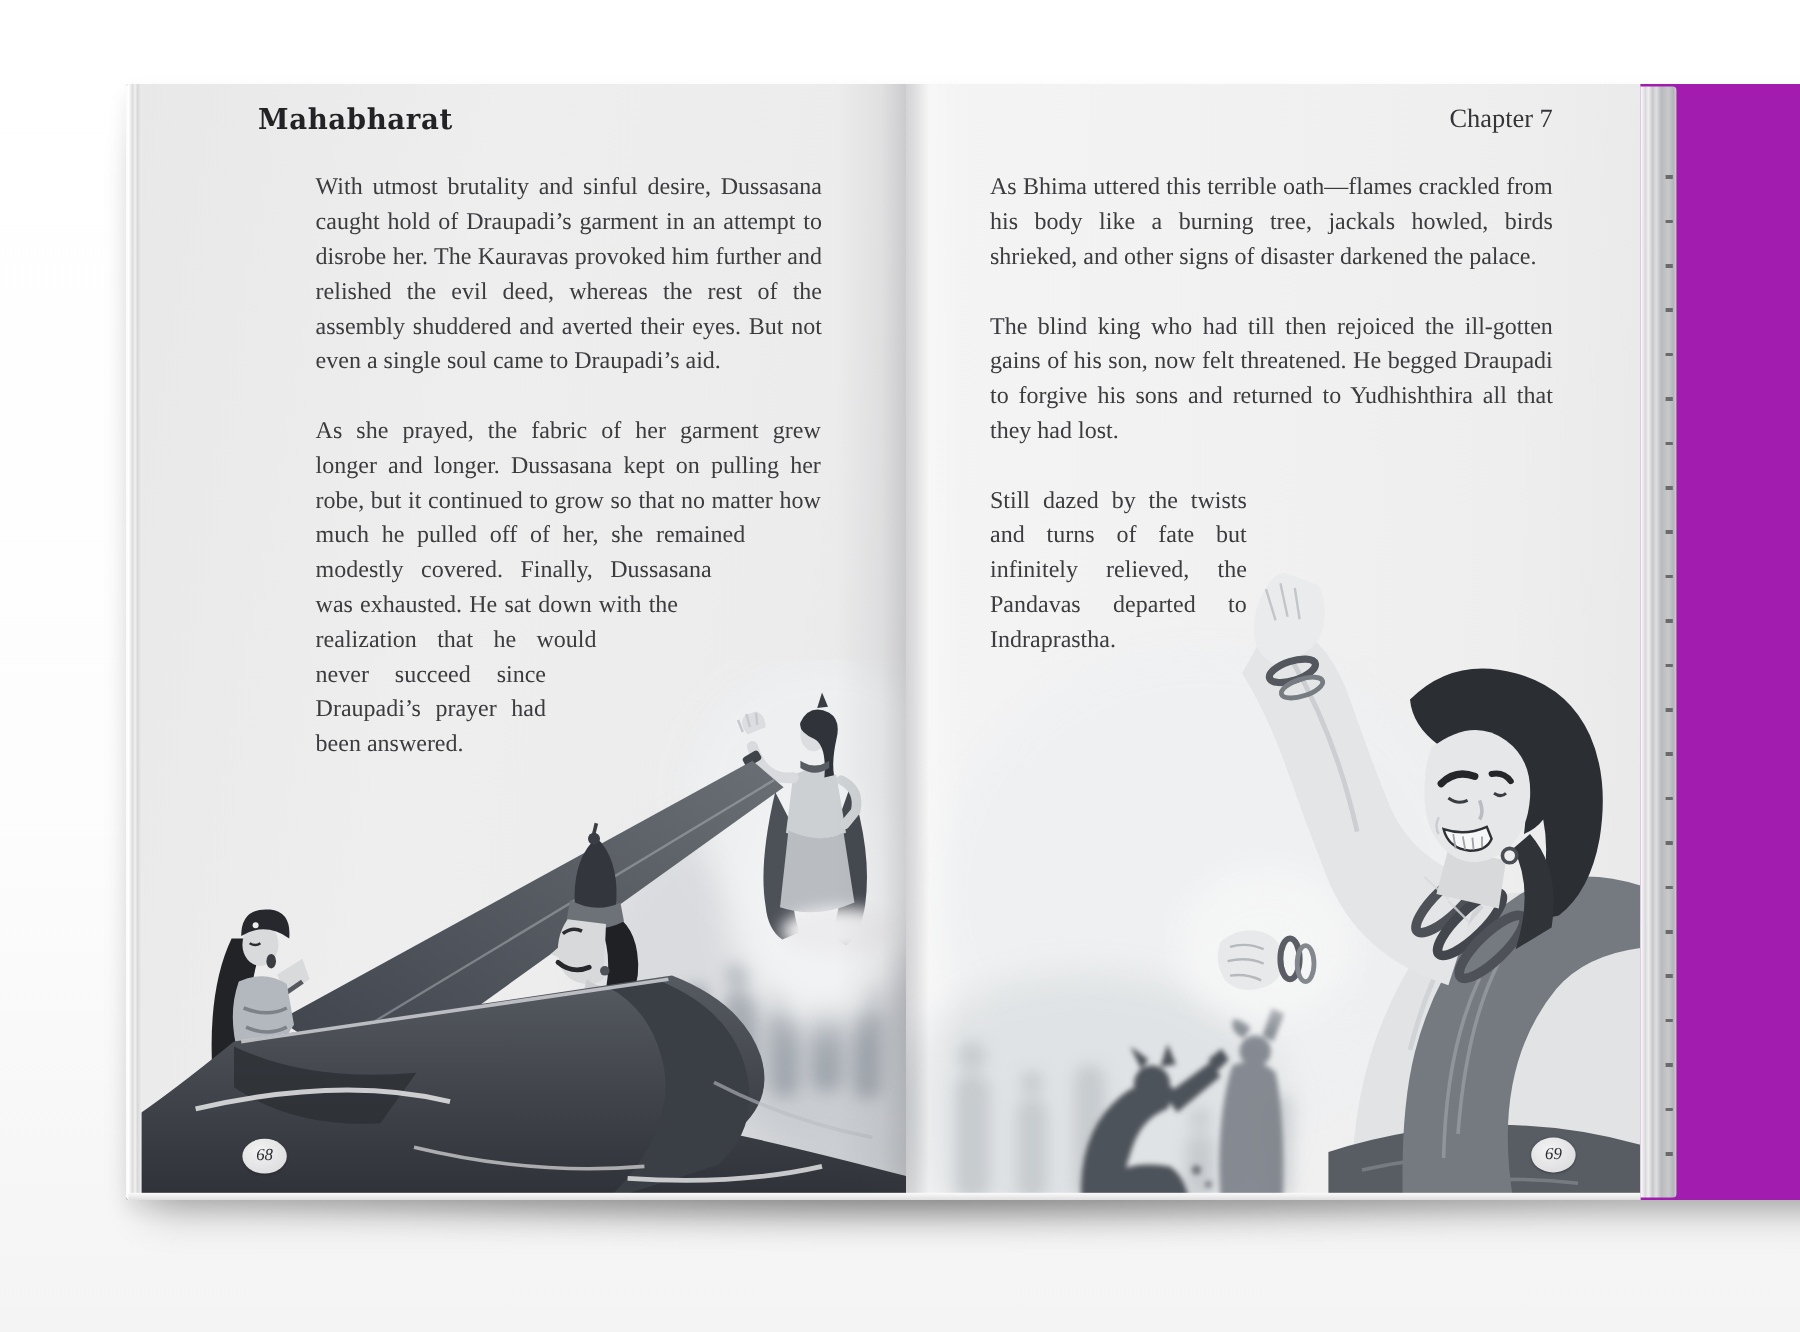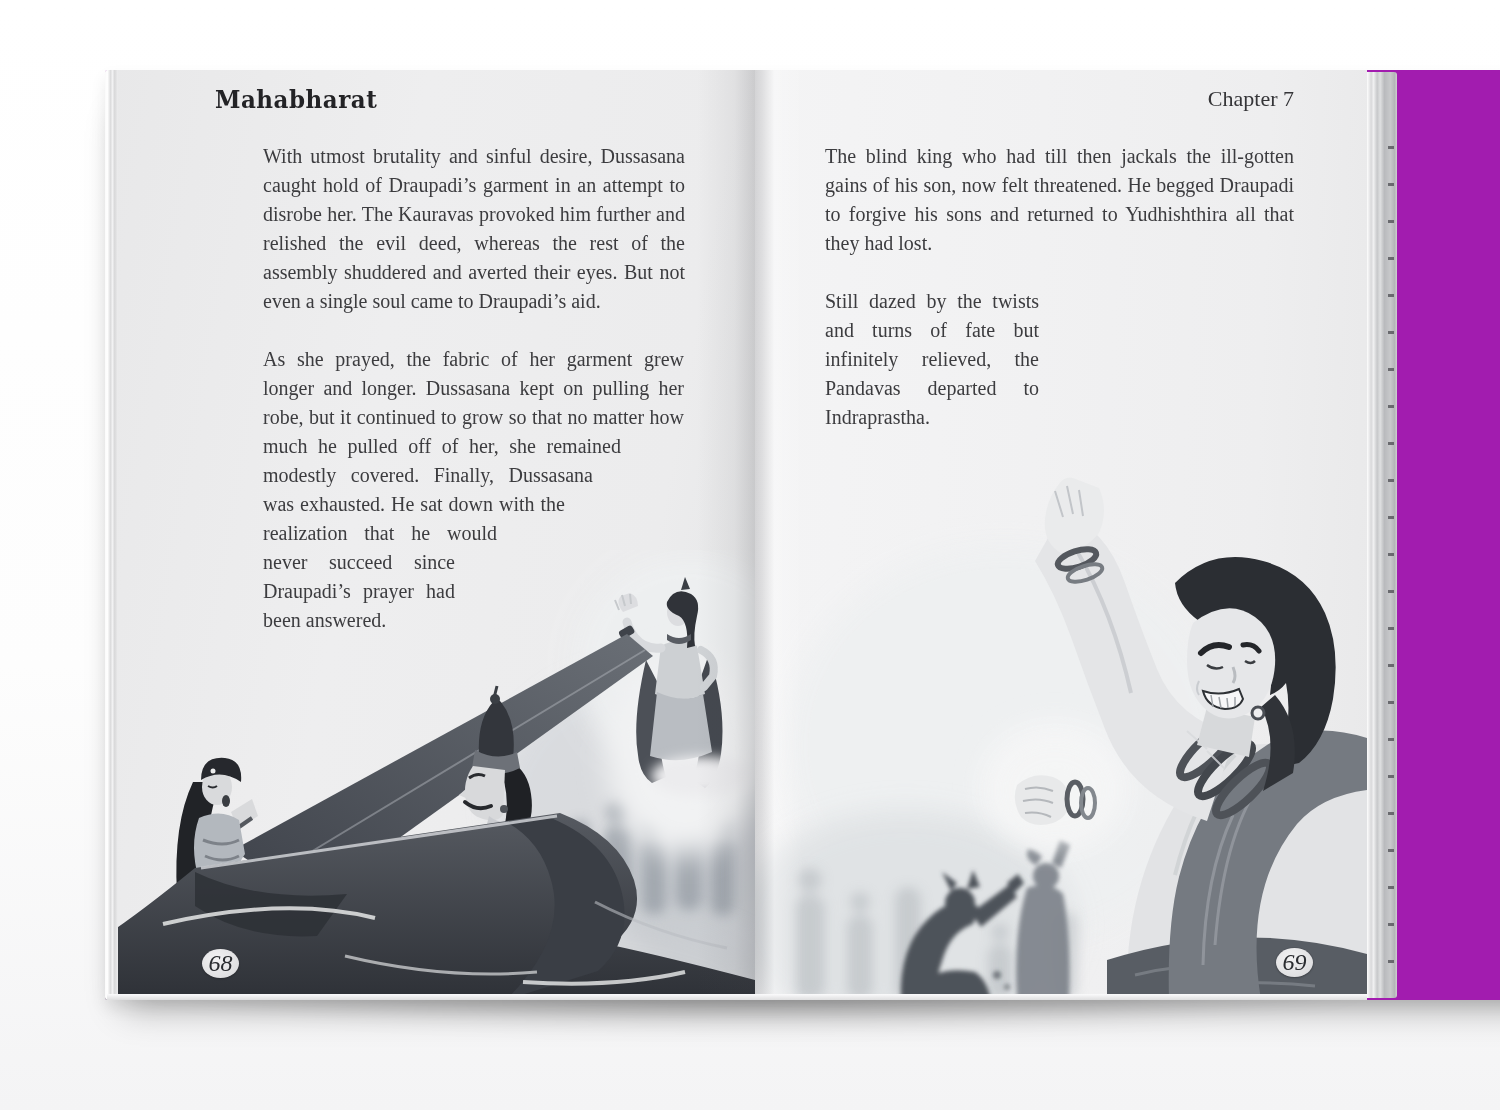--- a/index.html
+++ b/index.html
@@ -80,21 +80,21 @@
   
   .illus { position:absolute; left:0; bottom:0; z-index:1; display:block; }
   .illus-left  { width:650px; height:450px; }
   .illus-right { width:612px; height:545px; }
 
   .page-number {
     position:absolute; z-index:4; width:37px; height:29px; border-radius:50%;
     background: radial-gradient(ellipse at 40% 35%, #f2f2f3, #dcdcde 85%);
     box-shadow: 0 0 0 1px rgba(60,60,65,.18), 0 1px 2px rgba(0,0,0,.25);
     display:flex; align-items:center; justify-content:center;
-    font-style:italic; font-size:24px; color:#2a2c30;
+    font-style:italic; font-size:14px; color:#2a2c30;
   }
   .pn-left  { left:97px;  top:879px; }
   .pn-right { left:521px; top:878px;justify-content:center; }
 </style>
 </head>
 <body>
 
 <div class="book-shadow"></div>
 
 <div class="book">
@@ -232,21 +232,22 @@
     </div>
   </div>
 
   <div class="page page-right">
 
     <div class="running-head">
       <span class="head-chapter">Chapter 7</span>
     </div>
 
     <div class="page-text">
-      <p>The blind king who had till then jackals the ill-gotten gains of his son, now felt threatened. He begged Draupadi to forgive his sons and returned to Yudhishthira all that they had lost.</p>
+      <p>As Bhima uttered this terrible oath—flames crackled from his body like a burning tree, jackals howled, birds shrieked, and other signs of disaster darkened the palace.</p>
+      <p>The blind king who had till then rejoiced the ill-gotten gains of his son, now felt threatened. He begged Draupadi to forgive his sons and returned to Yudhishthira all that they had lost.</p>
       <p class="narrow-para">Still dazed by the twists and turns of fate but infinitely relieved, the Pandavas departed to Indraprastha.</p>
     </div>
 
     <svg class="illus illus-right" viewBox="0 0 612 545" aria-hidden="true">
       <defs>
         <filter id="rb2" x="-40%" y="-40%" width="180%" height="180%">
             <feGaussianBlur stdDeviation="2"></feGaussianBlur>
           </filter>
         <filter id="rb6" x="-60%" y="-60%" width="220%" height="220%">
             <feGaussianBlur stdDeviation="6"></feGaussianBlur>

